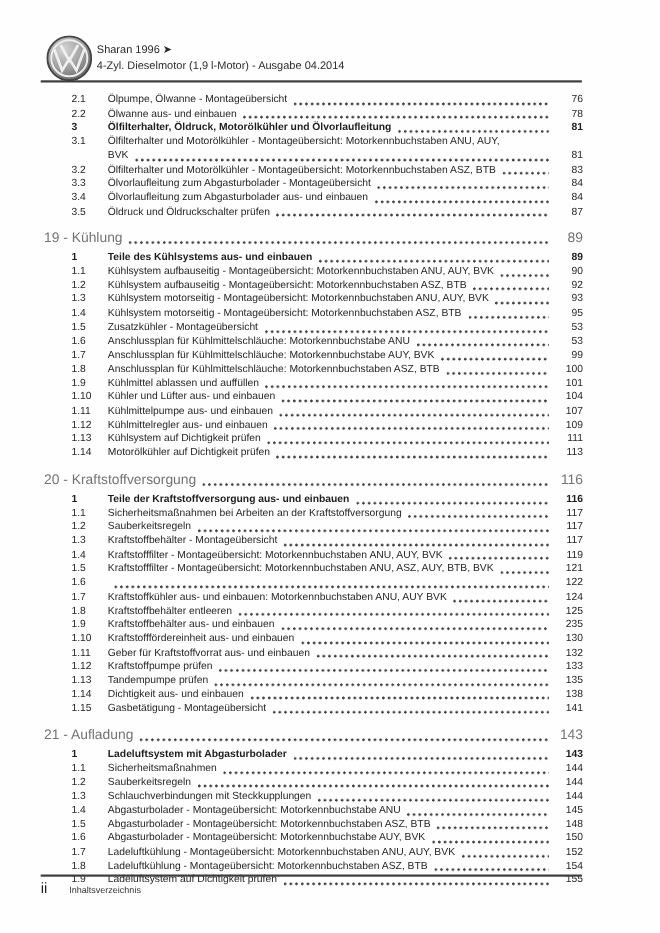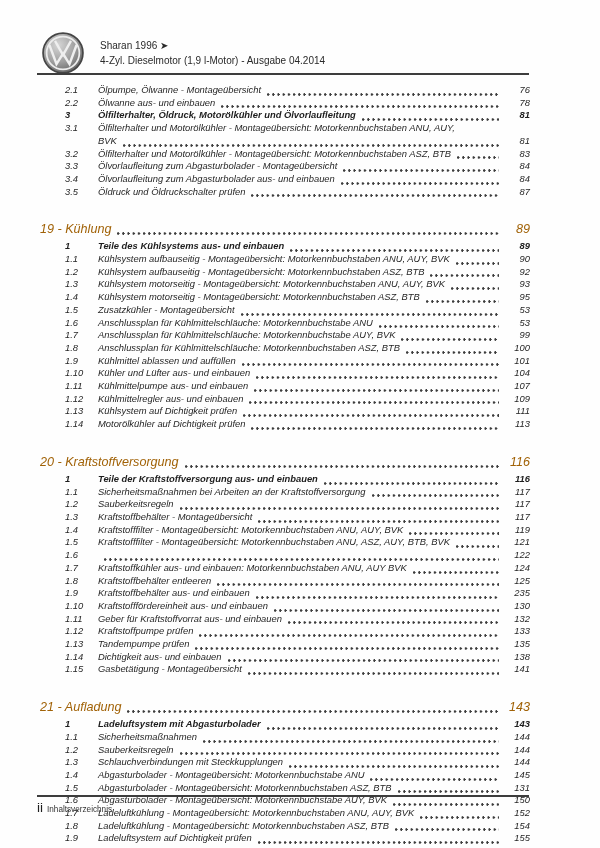--- a/index.html
+++ b/index.html
@@ -3,45 +3,45 @@
 <meta charset="utf-8">
 <style>
   html, body { margin:0; padding:0; }
   body {
     width:600px; height:848px; position:relative; overflow:hidden;
     background:#fefefe; color:#262626;
     font-family:"Liberation Sans", sans-serif;
     -webkit-font-smoothing:antialiased;
   }
   .logo { position:absolute; left:42px; top:32px; width:42px; height:42px; }
-  .header-text { position:absolute; left:88px; top:39px; font-size:10px; line-height:14.5px; color:#2a2a2a;margin-left:12px; }
+  .header-text { position:absolute; left:88px; top:39px; font-size:10px; line-height:14.5px; color:#2a2a2a; }
   .rule { position:absolute; left:37px; width:492px; height:2px; background:#3d3d3d; }
   .rule-top { top:73px; }
   .rule-bottom { top:795px; }
 
-  .toc { position:absolute; top:84px; left:65px; width:465px; font-size:9.4px; line-height:12.7px;font-style:italic; }
+  .toc { position:absolute; top:84px; left:65px; width:465px; font-size:9.4px; line-height:12.7px; }
   .row { display:flex; align-items:flex-end; }
   .row.chapter {
-    margin-left:-25px; margin-top:24px; margin-bottom:3px;
-    font-size:12.6px; line-height:15px; color:#a16207;
+    margin-left:-25px; margin-top:11px; margin-bottom:3px;
+    font-size:12.6px; line-height:15px; color:#737373;
   }
   .num { flex:0 0 33px; align-self:flex-start; }
   .title { flex:0 1 auto; }
   .row.bold { font-weight:bold; color:#1d1d1d; }
   .dots {
     flex:1 1 12px; min-width:8px; height:9px; align-self:flex-end;
     margin:0 5px 1px 6px;
     background-image:radial-gradient(circle at 1.1px 1.5px, #3c3c3c 1.05px, rgba(0,0,0,0) 1.35px);
     background-size:5.2px 3px; background-repeat:repeat-x;
     background-position:left bottom;
   }
   .row.chapter .dots { height:10px; margin-bottom:2px; }
   .page { flex:0 0 26px; text-align:right; align-self:flex-end; }
 
-  .footer { position:absolute; left:37px; top:800px; display:flex; align-items:baseline; gap:4px; }
+  .footer { position:absolute; left:37px; top:800px; display:flex; align-items:baseline; gap:20px; }
   .footer .folio { font-size:13.5px; color:#1f1f1f; }
   .footer .folio-label { font-size:8.2px; color:#333; }
 </style>
 </head>
 <body>
 
 <div class="logo">
   <svg viewBox="0 0 40 40" width="42" height="42">
     <defs>
       <radialGradient id="lg" cx="38%" cy="30%" r="80%">
@@ -344,21 +344,21 @@
     <div class="row entry">
       <span class="num">1.4</span>
       <span class="title">Abgasturbolader - Montageübersicht: Motorkennbuchstabe ANU</span>
       <span class="dots"></span>
       <span class="page">145</span>
     </div>
     <div class="row entry">
       <span class="num">1.5</span>
       <span class="title">Abgasturbolader - Montageübersicht: Motorkennbuchstaben ASZ, BTB</span>
       <span class="dots"></span>
-      <span class="page">131</span>
+      <span class="page">148</span>
     </div>
     <div class="row entry">
       <span class="num">1.6</span>
       <span class="title">Abgasturbolader - Montageübersicht: Motorkennbuchstabe AUY, BVK</span>
       <span class="dots"></span>
       <span class="page">150</span>
     </div>
     <div class="row entry">
       <span class="num">1.7</span>
       <span class="title">Ladeluftkühlung - Montageübersicht: Motorkennbuchstaben ANU, AUY, BVK</span>

